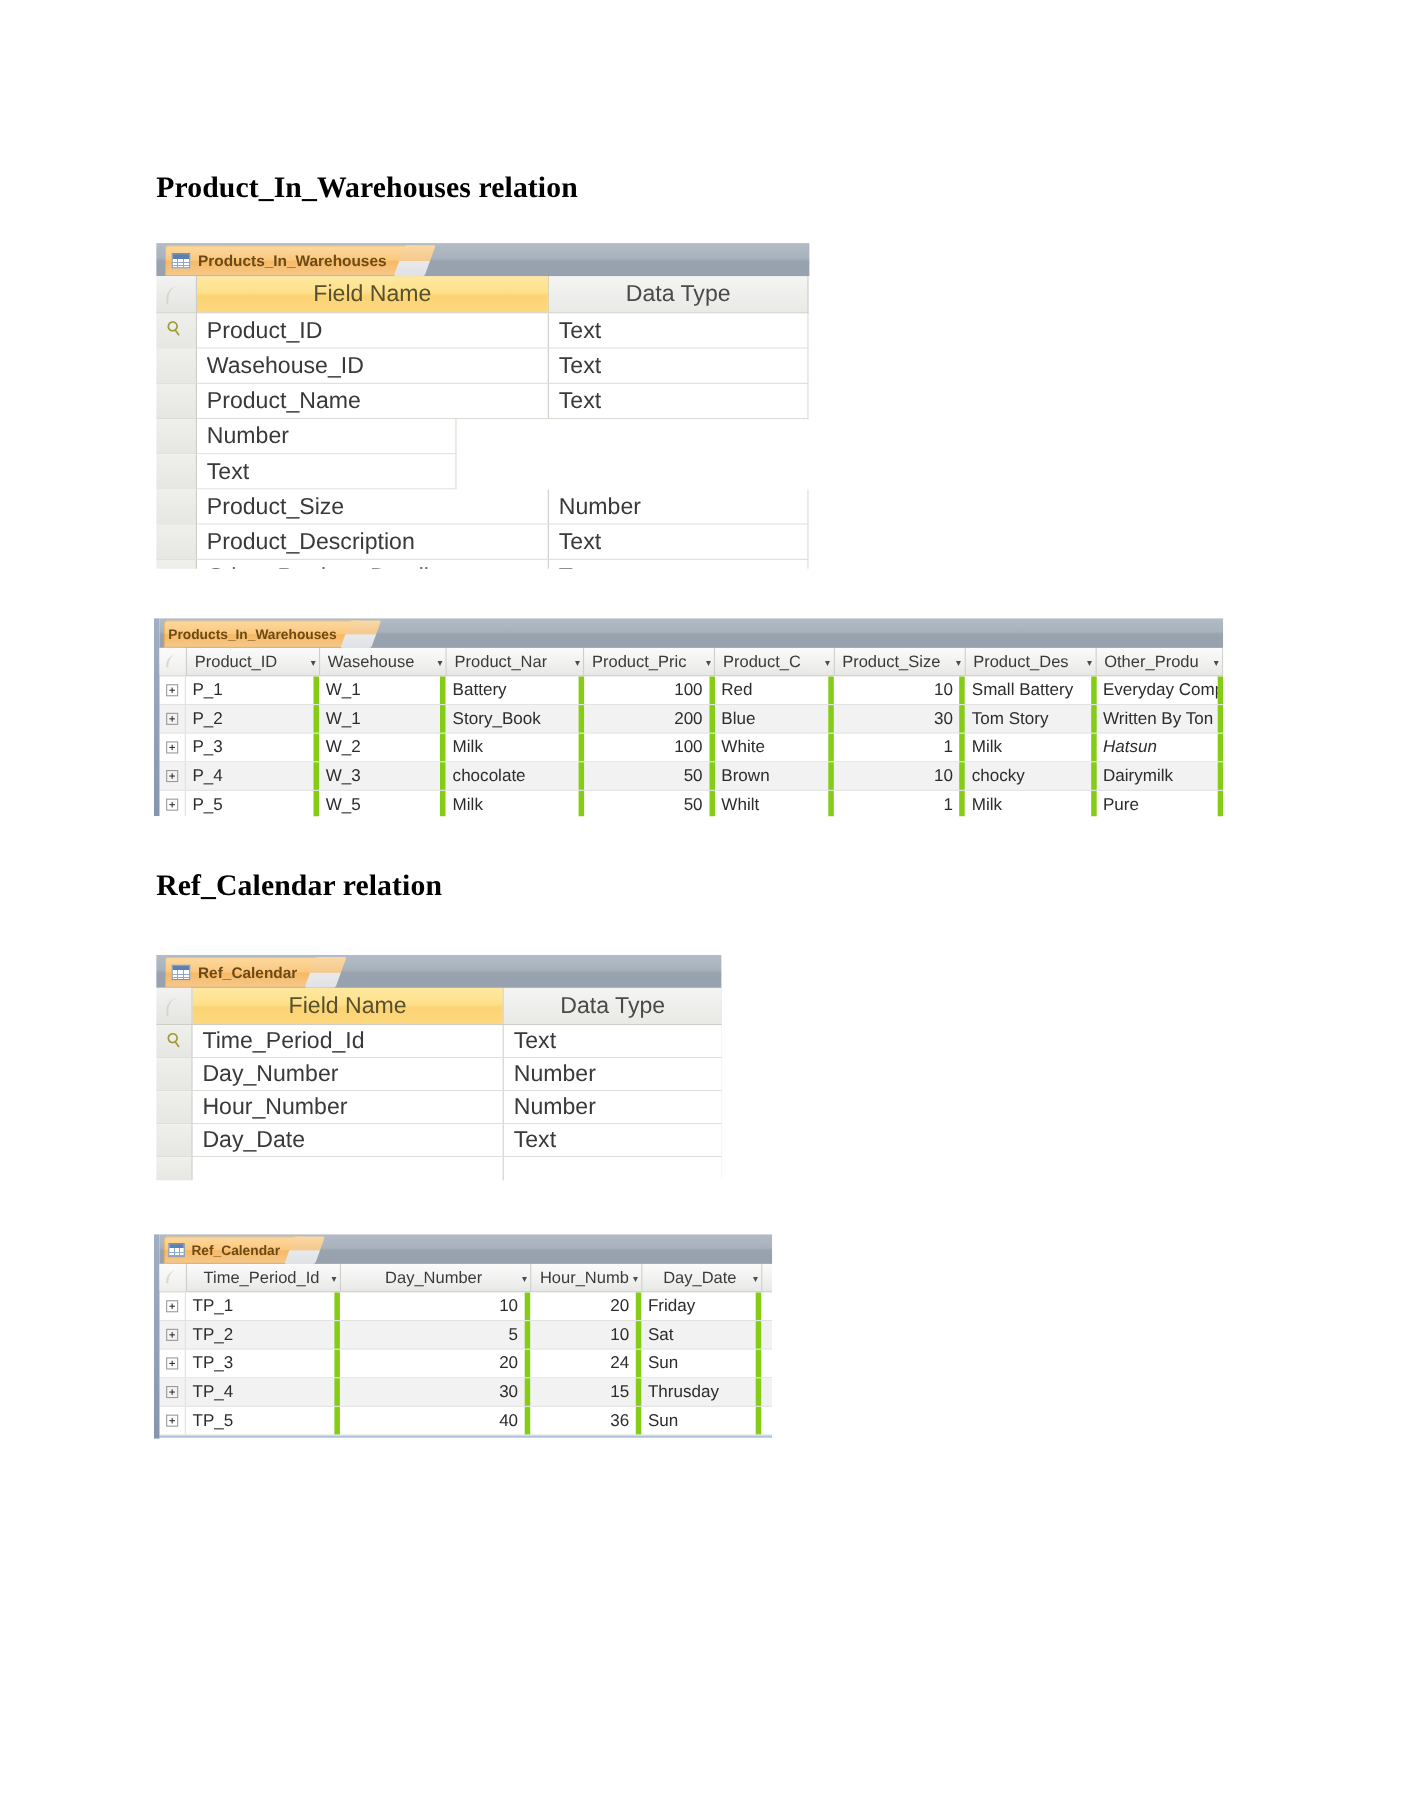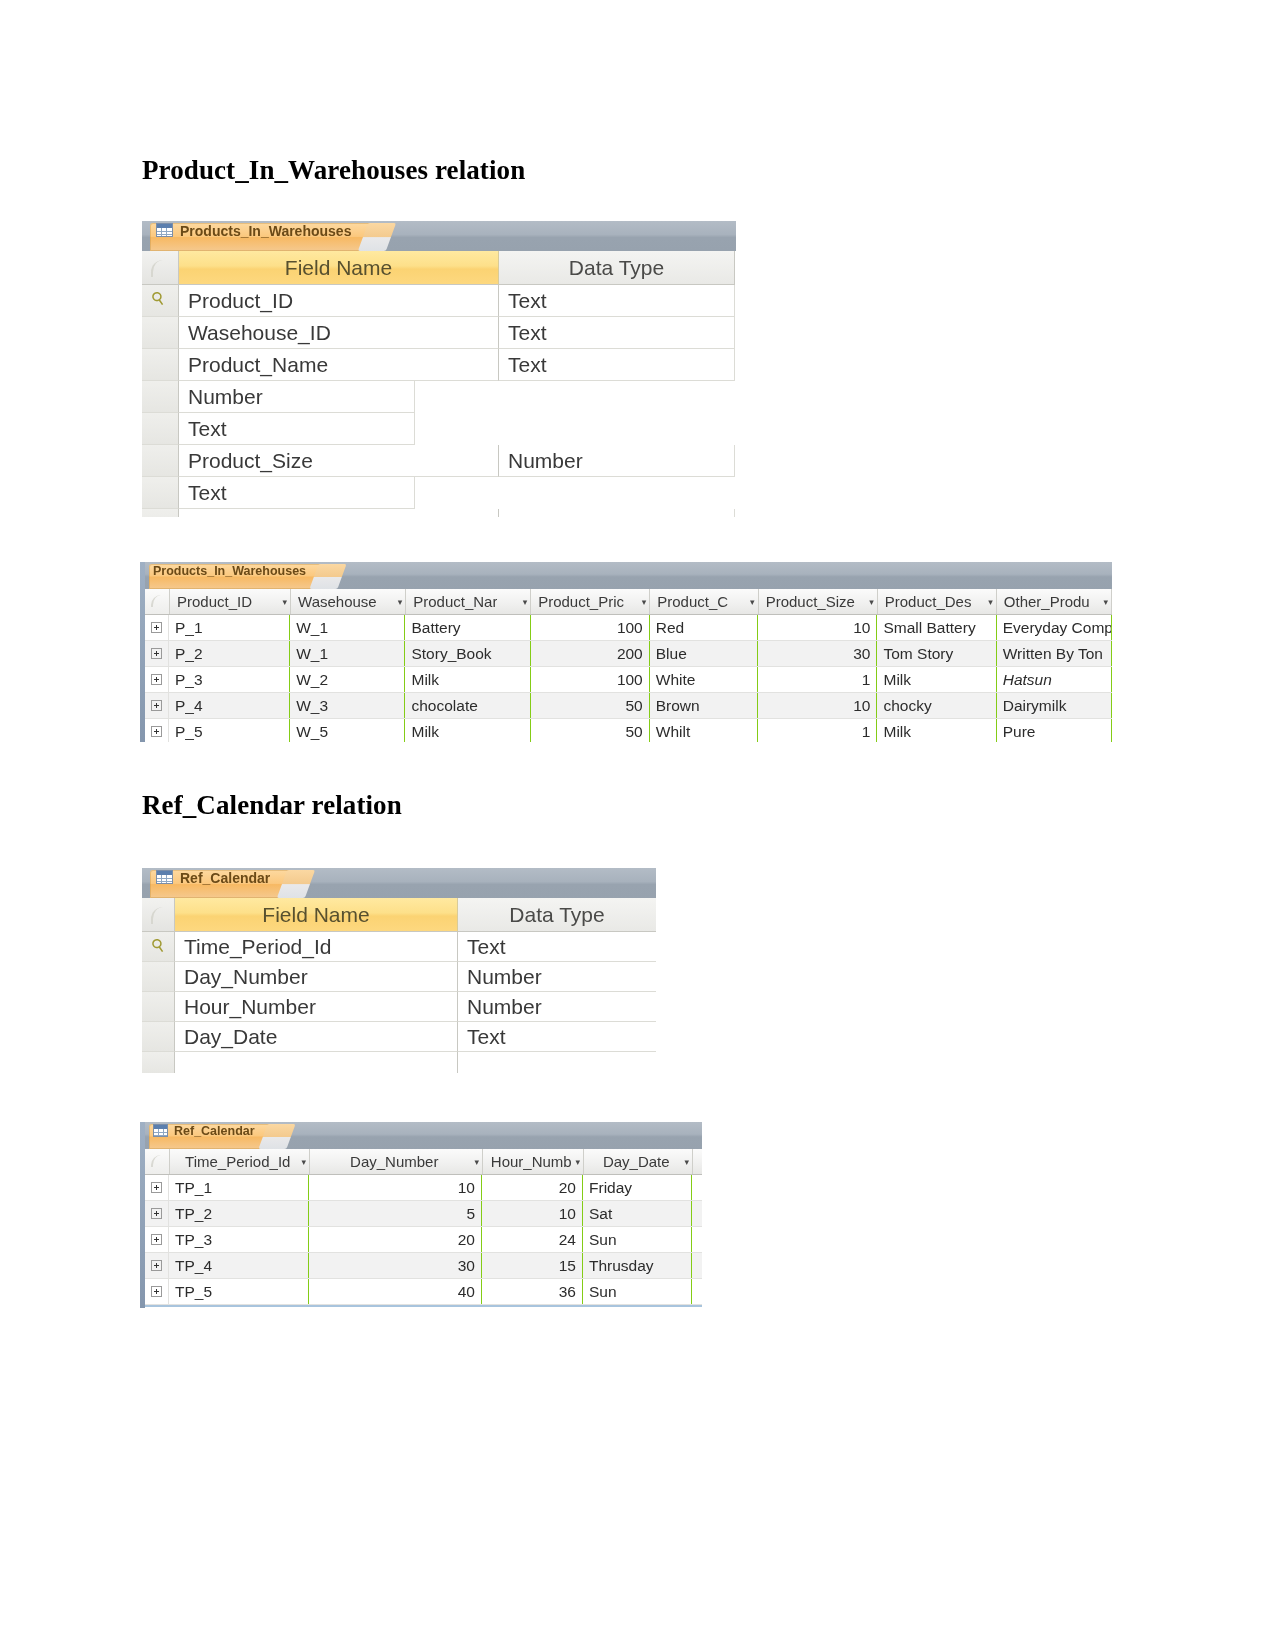--- a/index.html
+++ b/index.html
@@ -41,21 +41,21 @@
     overflow: hidden;
   }
   .tab-strip.thin { height: 27px; }
 
   .doc-tab {
     position: absolute;
     left: 8px;
     top: 2px;
     bottom: 0;
     display: flex;
-    align-items: flex-start;
+    align-items: center;
     padding: 0 26px 0 6px;
     background: linear-gradient(to bottom, #fdd9a0 0%, #fbc87e 48%, #f7b963 52%, #f5c98f 100%);
     border-top-left-radius: 3px;
     border-top-right-radius: 2px;
     box-shadow: 0 0 0 1px rgba(190,140,60,.35) inset;
   }
   .doc-tab::after {
     content: "";
     position: absolute;
     right: -14px;
@@ -257,21 +257,21 @@
   }
   .plus-box::before { left: 2px; right: 2px; top: 4px; height: 1px; }
   .plus-box::after { top: 2px; bottom: 2px; left: 4px; width: 1px; }
 
   .ds-cell {
     display: flex;
     align-items: center;
     padding: 0 6px;
     font-size: 15.5px;
     color: #2c2c2c;
-    border-right: 1px solid #84cc16;
+    border-right: 5px solid #84cc16;
     box-sizing: border-box;
     overflow: hidden;
     white-space: nowrap;
   }
   .ds-cell.num { justify-content: flex-end; }
 
   .ds-outer-left {
     position: absolute;
     left: 0; top: 0; bottom: 0;
     width: 5px;
@@ -337,20 +337,21 @@
     </div>
 
     <div class="dg-row">
       <div class="dg-sel"></div>
       <div class="dg-cell field" style="width:320px;">Product_Size</div>
       <div class="dg-cell dtype" style="width:236px;">Number</div>
     </div>
 
     <div class="dg-row">
       <div class="dg-sel"></div>
+      <div class="dg-cell field" style="width:320px;">Product_Description</div>
       <div class="dg-cell dtype" style="width:236px;">Text</div>
     </div>
 
     <div class="dg-row">
       <div class="dg-sel"></div>
       <div class="dg-cell field" style="width:320px;">Other_Product_Details</div>
       <div class="dg-cell dtype" style="width:236px;">Text</div>
     </div>
 
   </div>

